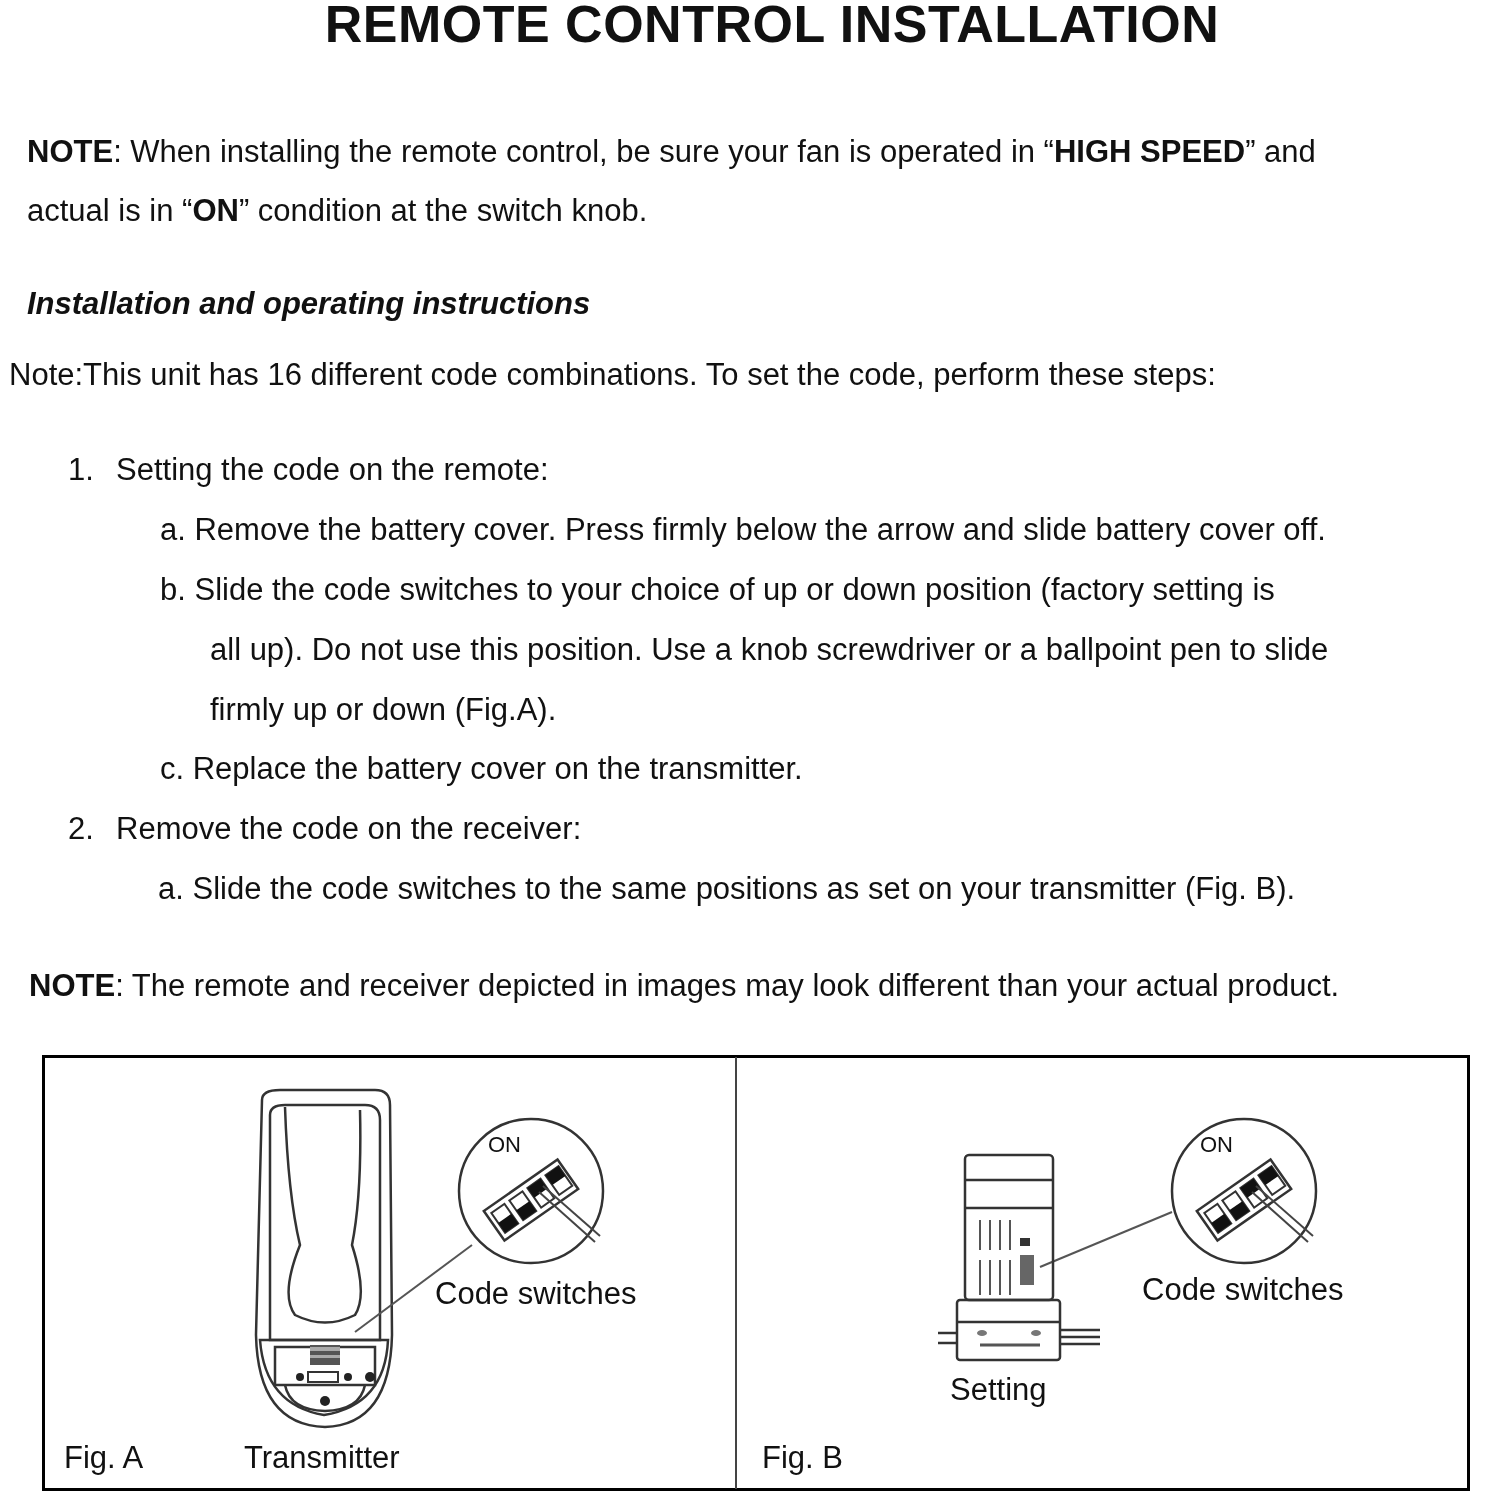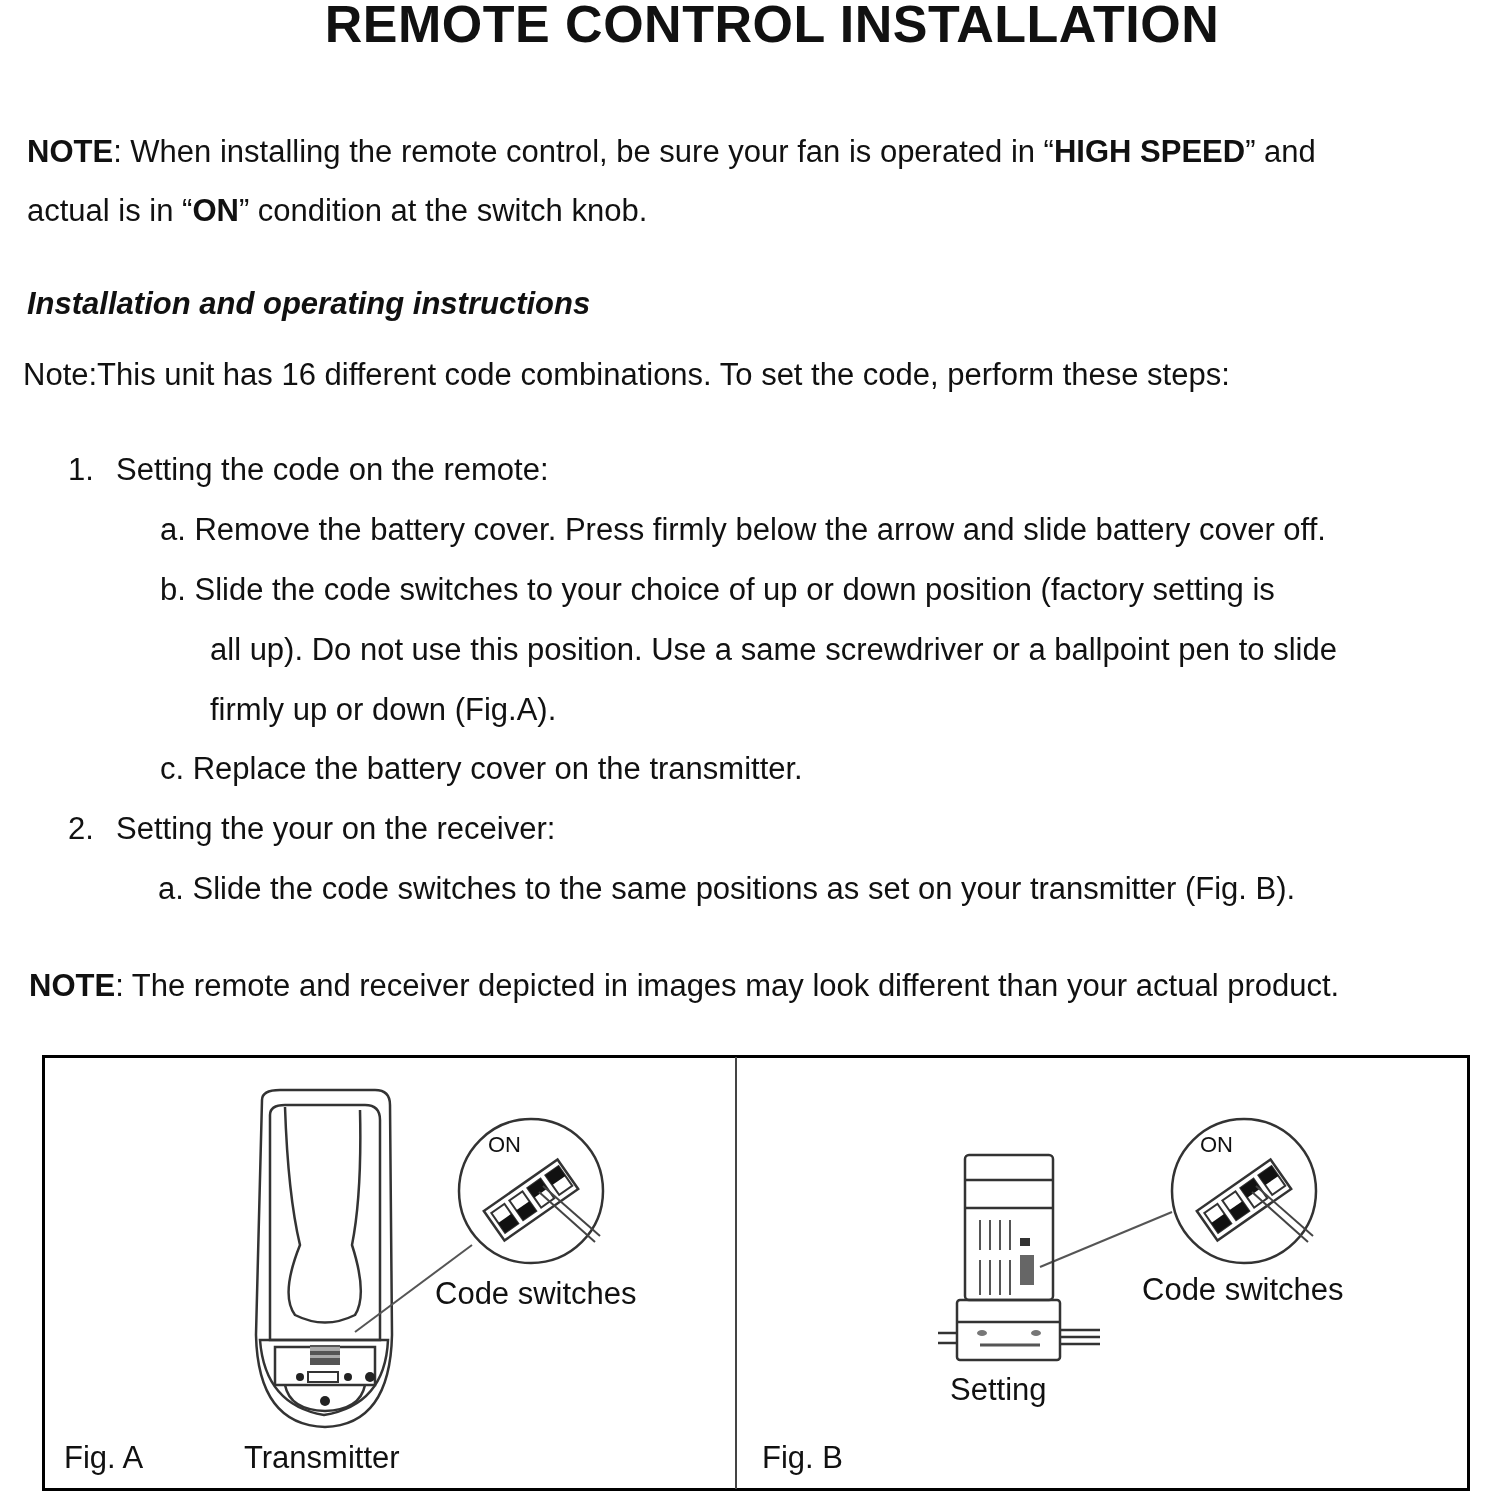--- a/index.html
+++ b/index.html
@@ -23,32 +23,32 @@
 
 <div class="abs body-text" style="left:27px; top:134px;">
   <span class="b">NOTE</span><span>: When installing the remote control, be sure your fan is operated in “</span><span class="b">HIGH SPEED</span><span>” and</span>
 </div>
 <div class="abs body-text" style="left:27px; top:193px;">
   <span>actual is in “</span><span class="b">ON</span><span>” condition at the switch knob.</span>
 </div>
 
 <div class="abs ital" style="left:27px; top:286px;">Installation and operating instructions</div>
 
-<div class="abs body-text" style="left:23px; top:357px;">Note:This unit has 16 different code combinations. To set the code, perform these steps:</div>
+<div class="abs body-text" style="left:9px; top:357px;">Note:This unit has 16 different code combinations. To set the code, perform these steps:</div>
 
 <div class="abs body-text" style="left:68px; top:452px;">1.</div>
 <div class="abs body-text" style="left:116px; top:452px;">Setting the code on the remote:</div>
 <div class="abs body-text" style="left:160px; top:512px;">a. Remove the battery cover. Press firmly below the arrow and slide battery cover off.</div>
 <div class="abs body-text" style="left:160px; top:572px;">b. Slide the code switches to your choice of up or down position (factory setting is</div>
-<div class="abs body-text" style="left:210px; top:632px;">all up). Do not use this position. Use a same screwdriver or a ballpoint pen to slide</div>
+<div class="abs body-text" style="left:210px; top:632px;">all up). Do not use this position. Use a knob screwdriver or a ballpoint pen to slide</div>
 <div class="abs body-text" style="left:210px; top:692px;">firmly up or down (Fig.A).</div>
 <div class="abs body-text" style="left:160px; top:751px;">c. Replace the battery cover on the transmitter.</div>
 
 <div class="abs body-text" style="left:68px; top:811px;">2.</div>
-<div class="abs body-text" style="left:116px; top:811px;">Setting the your on the receiver:</div>
+<div class="abs body-text" style="left:116px; top:811px;">Remove the code on the receiver:</div>
 <div class="abs body-text" style="left:158px; top:871px;">a. Slide the code switches to the same positions as set on your transmitter (Fig. B).</div>
 
 <div class="abs body-text" style="left:29px; top:968px;">
   <span class="b">NOTE</span><span>: The remote and receiver depicted in images may look different than your actual product.</span>
 </div>
 
 <div class="fig-box"></div>
 <div class="fig-divider"></div>
 
 <svg style="left:240px; top:1085px;" width="170" height="360" viewBox="0 0 170 360">

